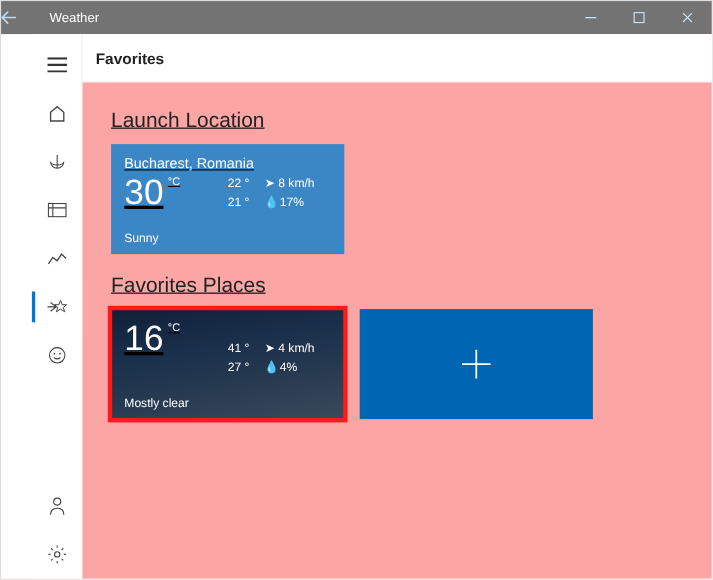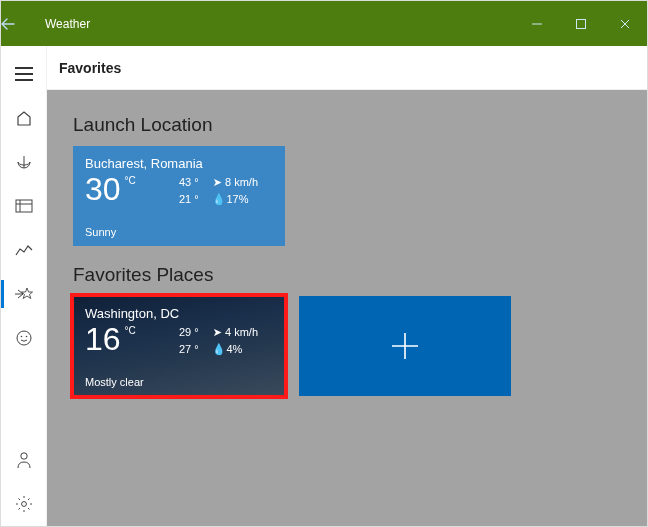--- a/index.html
+++ b/index.html
@@ -1,31 +1,31 @@
 <!DOCTYPE html>
 <html><head>
 <meta charset="utf-8">
 <style>
   * { box-sizing: border-box; margin: 0; padding: 0; }
   html, body { font-family: "Segoe UI", Arial, sans-serif; background: #fff; }
   .window { width: 648px; height: 527px; background: #fff; border: 1px solid #dcdcdc; display: flex; flex-direction: column; }
-  .titlebar { height: 45px; background: #4d7c0f; color: #fff; display: flex; align-items: center; font-size: 12px; }
+  .titlebar { height: 30px; background: #737373; color: #fff; display: flex; align-items: center; font-size: 12px; }
   .tb-back { width: 40px; text-align: center; }
   .tb-title { flex: 1; padding-left: 4px; }
   .tb-controls { display: flex; }
   .tb-btn { width: 44px; height: 30px; display: flex; align-items: center; justify-content: center; font-size: 12px; color: #cfe6f9; }
-  .body { flex: 1; display: flex; min-height: 0; }
+  .body { flex: 1; display: flex; min-height: 0; padding-left: 28px; }
   .sidebar { width: 46px; background: #fff; border-right: 1px solid #f0f0f0; display: flex; flex-direction: column; padding-top: 6px; }
   .side-item { height: 44px; display: flex; align-items: center; justify-content: center; color: #4a4a4a; font-size: 16px; position: relative; }
   .side-item.selected { background: #fff; }
   .side-item.selected::before { content: ""; position: absolute; left: 0; top: 8px; bottom: 8px; width: 3px; background: #0078d7; }
   .side-spacer { flex: 1; }
   .main { flex: 1; display: flex; flex-direction: column; background: #fff; }
   .header { height: 44px; display: flex; align-items: center; padding-left: 12px; font-size: 14px; font-weight: 600; color: #222; border-bottom: 1px solid #eee; }
-  .content { flex: 1; background: #a3a3a3; padding: 18px 26px; overflow: auto; }
+  .content { flex: 1; background: #fca5a5; padding: 18px 26px; overflow: auto; text-decoration: underline; }
   h2.section { font-size: 19px; font-weight: 400; color: #222; margin: 6px 0 10px 0; }
   .tiles { display: flex; gap: 14px; flex-wrap: wrap; }
   .tile { width: 212px; height: 100px; color: #fff; padding: 10px 12px; position: relative; }
   .tile.blue { background: #3b86c4; }
   .tile.night { background: linear-gradient(170deg,#102038 0%, #1a2f4b 35%, #24384f 60%, #3a4a5b 100%); }
   .tile.add { width: 212px; height: 100px; background: #0066b4; display: flex; align-items: center; justify-content: center; }
   .tile-loc { font-size: 13px; font-weight: 400; margin-bottom: 2px; }
   .tile-row { display: flex; align-items: flex-start; }
   .tile-temp { font-size: 32px; font-weight: 300; line-height: 1; }
   .tile-unit { font-size: 10px; margin-left: 4px; margin-top: 2px; }
@@ -130,43 +130,42 @@
         <h2 class="section">Launch Location</h2>
         <div class="tiles">
           <div class="tile blue">
             <div class="tile-loc">Bucharest, Romania</div>
             <div class="tile-row">
               <span class="tile-temp">30</span>
               <span class="tile-unit">°C</span>
             </div>
             <div class="tile-right">
               <div class="row">
-                <span>43 °</span>
+                <span>22 °</span>
                 <span><span>➤</span> <span>8 km/h</span></span>
               </div>
               <div class="row">
                 <span>21 °</span>
                 <span><span>💧</span><span>17%</span></span>
               </div>
             </div>
             <div class="tile-cond">Sunny</div>
           </div>
         </div>
 
         <h2 class="section" style="margin-top:18px">Favorites Places</h2>
         <div class="tiles">
           <div class="tile night highlight">
-            <div class="tile-loc">Washington, DC</div>
             <div class="tile-row">
               <span class="tile-temp">16</span>
               <span class="tile-unit">°C</span>
             </div>
             <div class="tile-right">
               <div class="row">
-                <span>29 °</span>
+                <span>41 °</span>
                 <span><span>➤</span> <span>4 km/h</span></span>
               </div>
               <div class="row">
                 <span>27 °</span>
                 <span><span>💧</span><span>4%</span></span>
               </div>
             </div>
             <div class="tile-cond">Mostly clear</div>
           </div>
 

